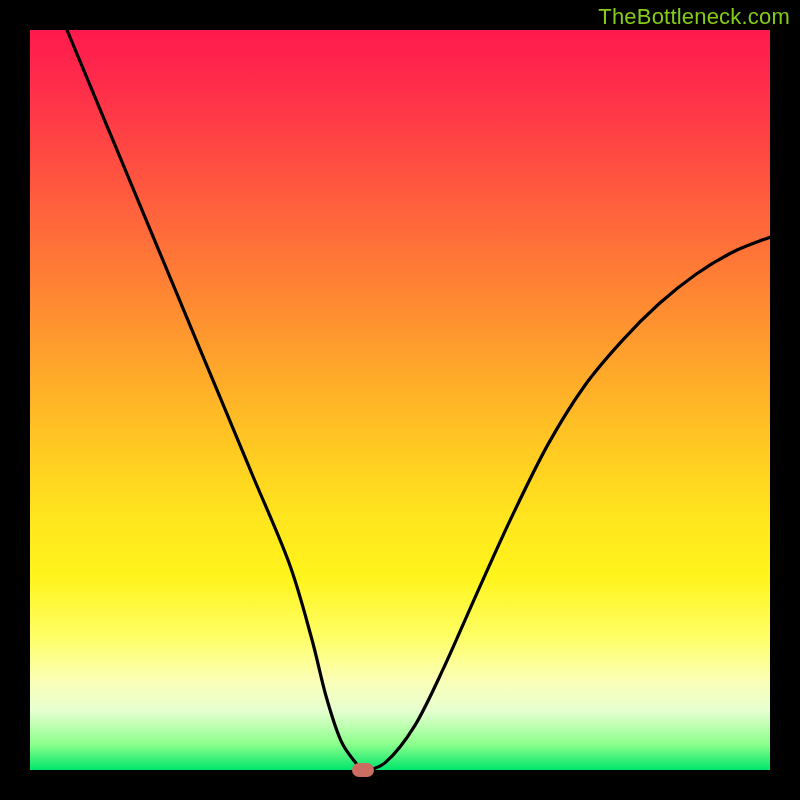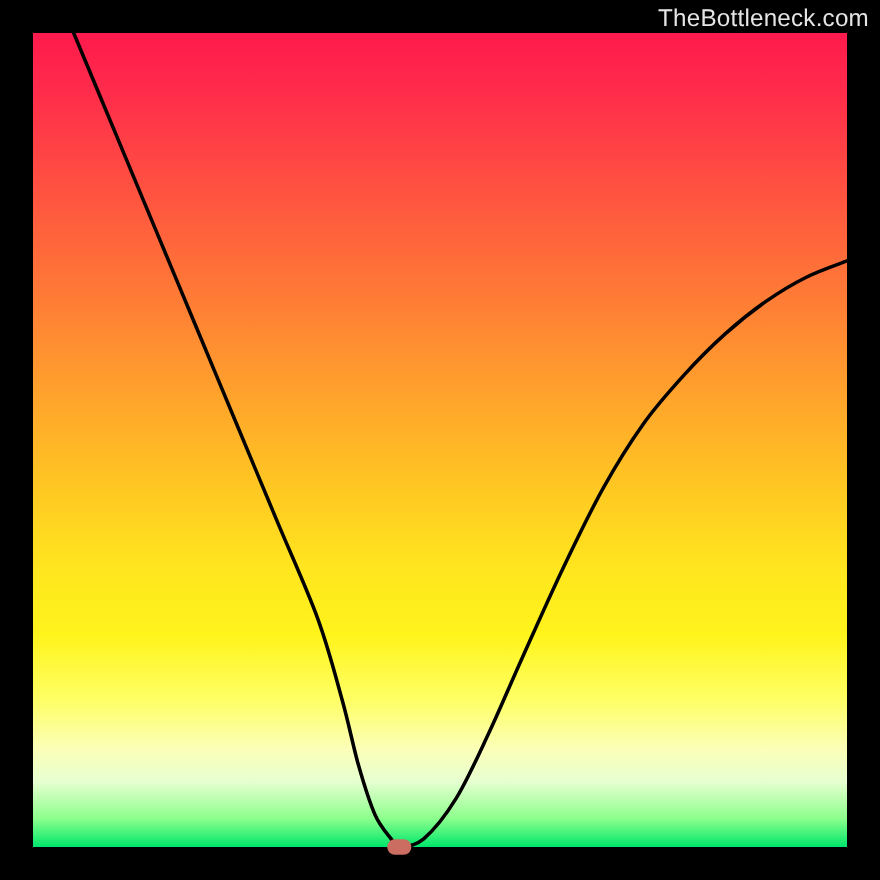--- a/index.html
+++ b/index.html
@@ -61,21 +61,21 @@
     border-radius: 8px;
     background: #cc6d61;
     transform: translate(-50%, -50%);
   }
   .watermark {
     position: absolute;
     top: 4px;
     right: 10px;
     font-family: Arial, Helvetica, sans-serif;
     font-size: 22px;
-    color: #e5e5e5;
+    color: #84cc16;
     letter-spacing: 0.2px;
   }
 </style>
 </head>
 <body>
 
 <div class="frame">
 
   <div class="plot-area">
     <svg class="curve-svg" viewBox="0 0 740 740" preserveAspectRatio="none">

